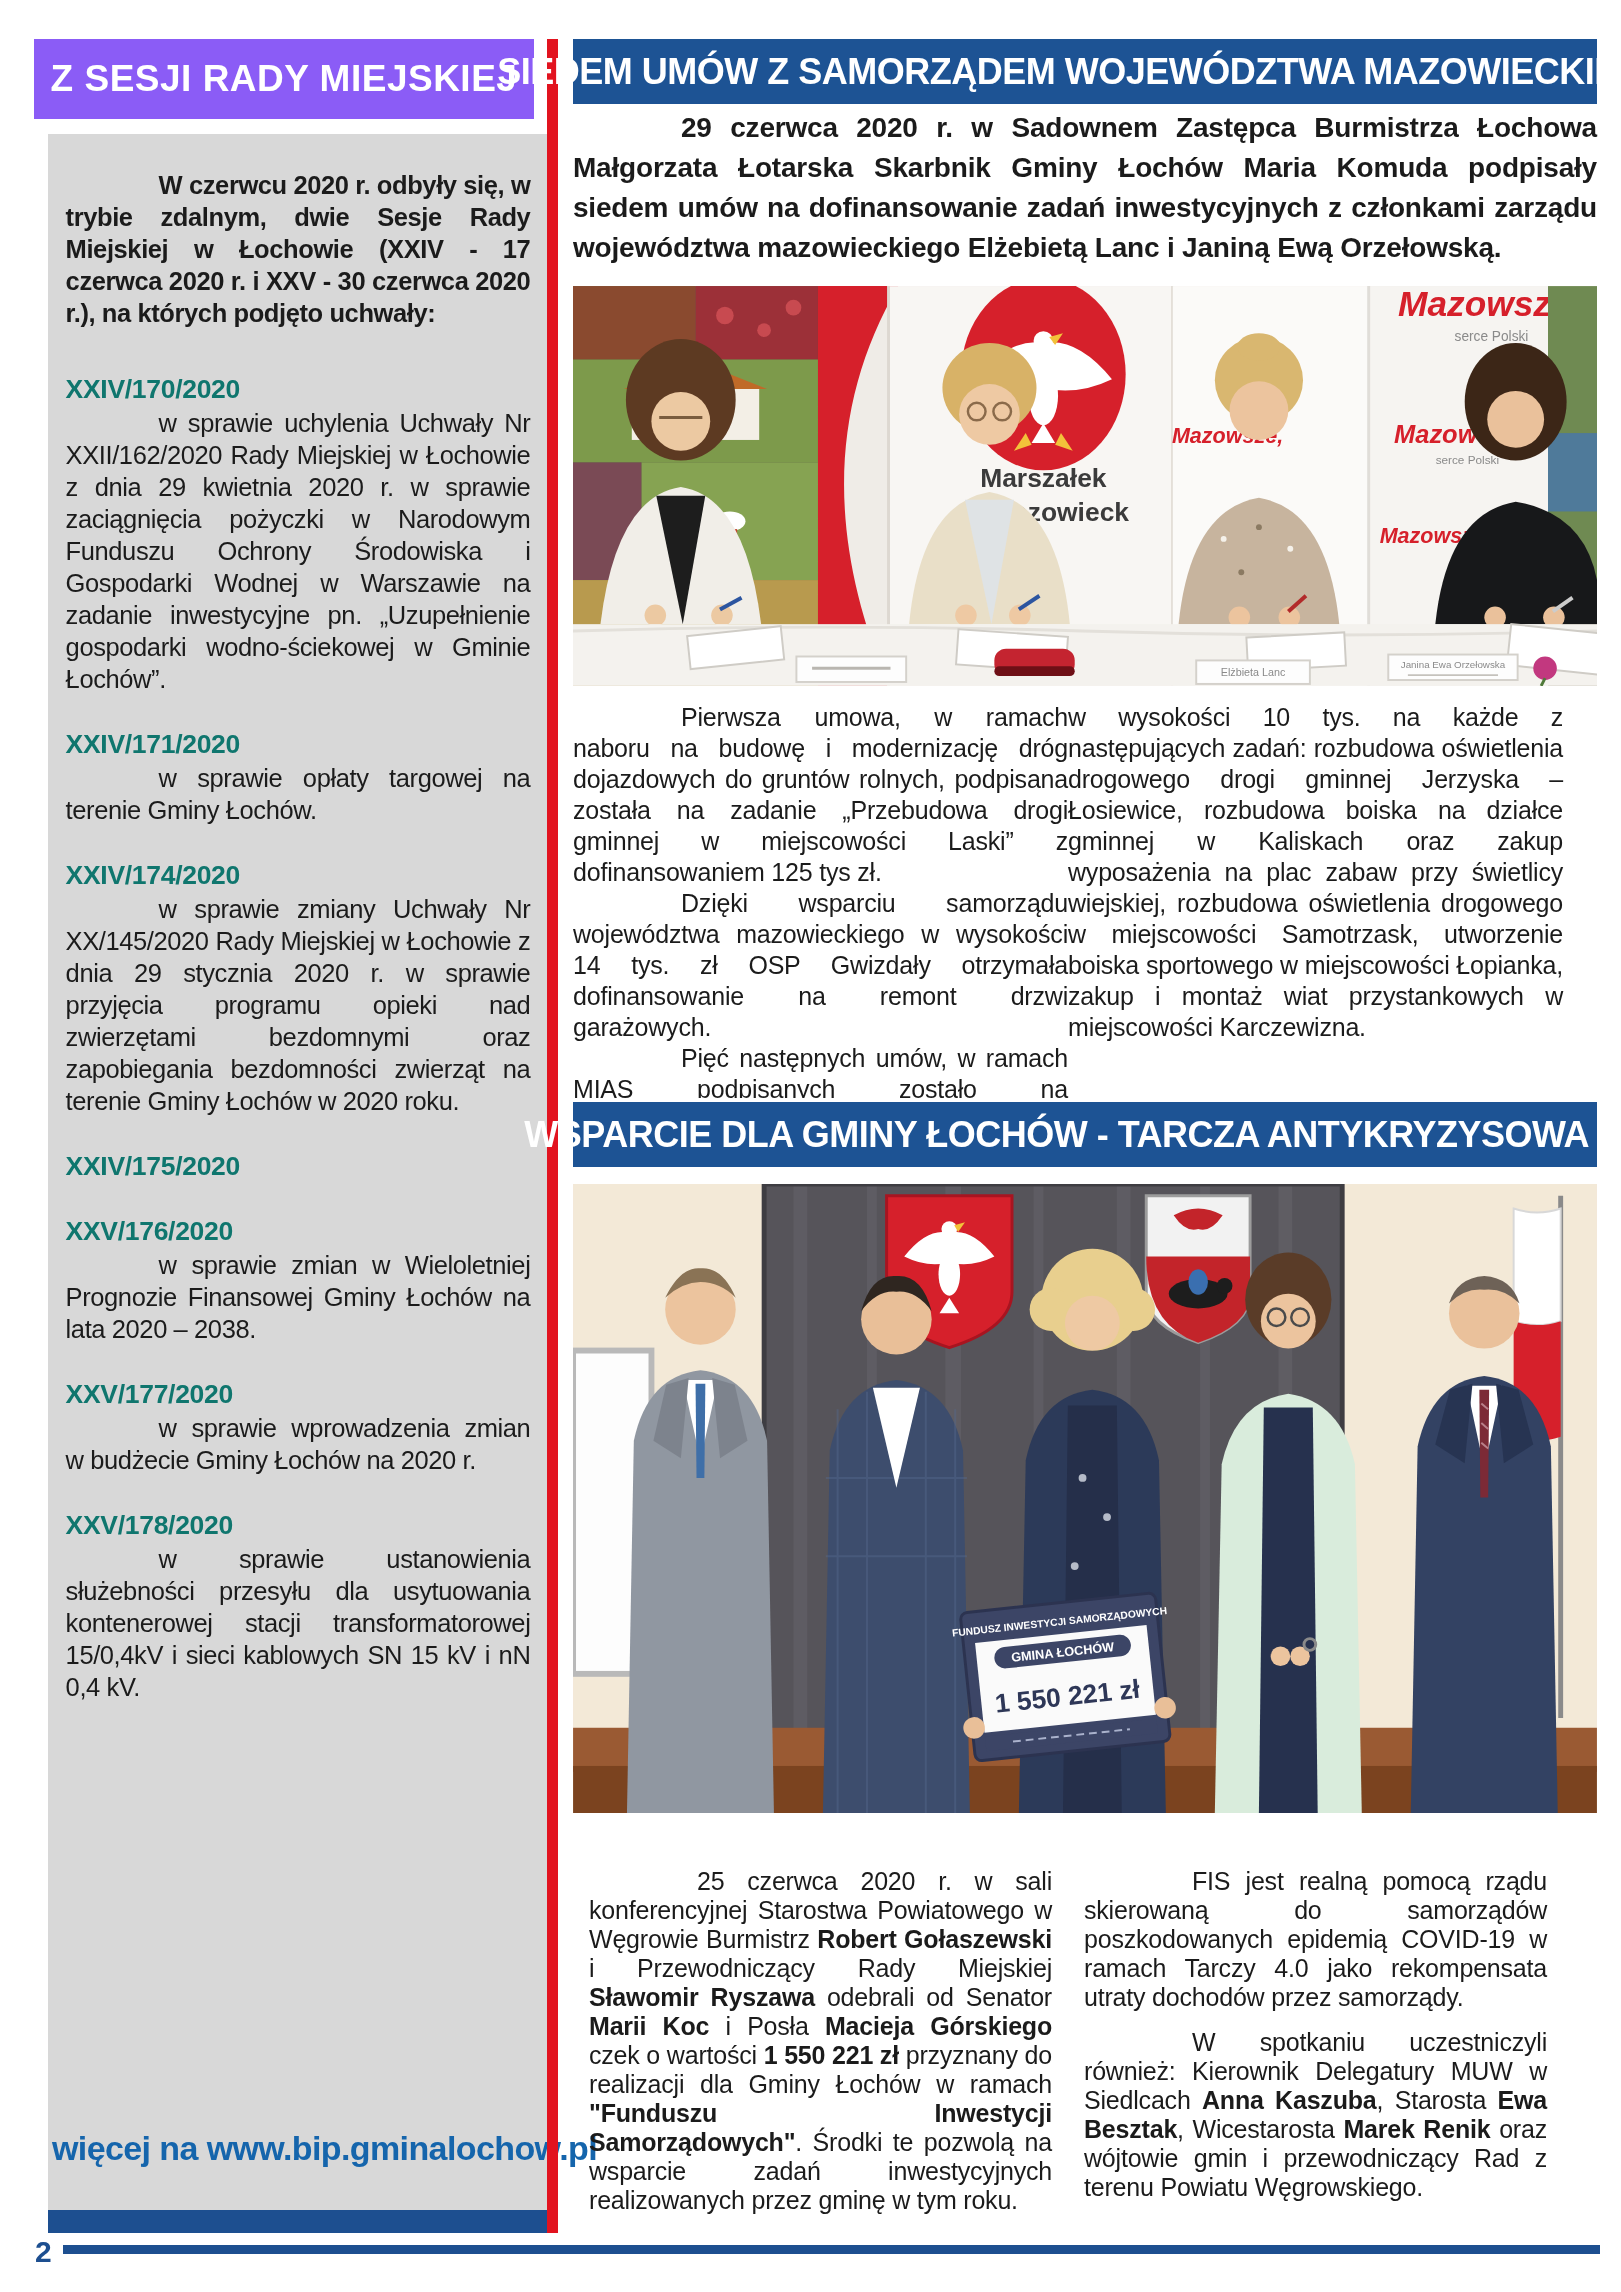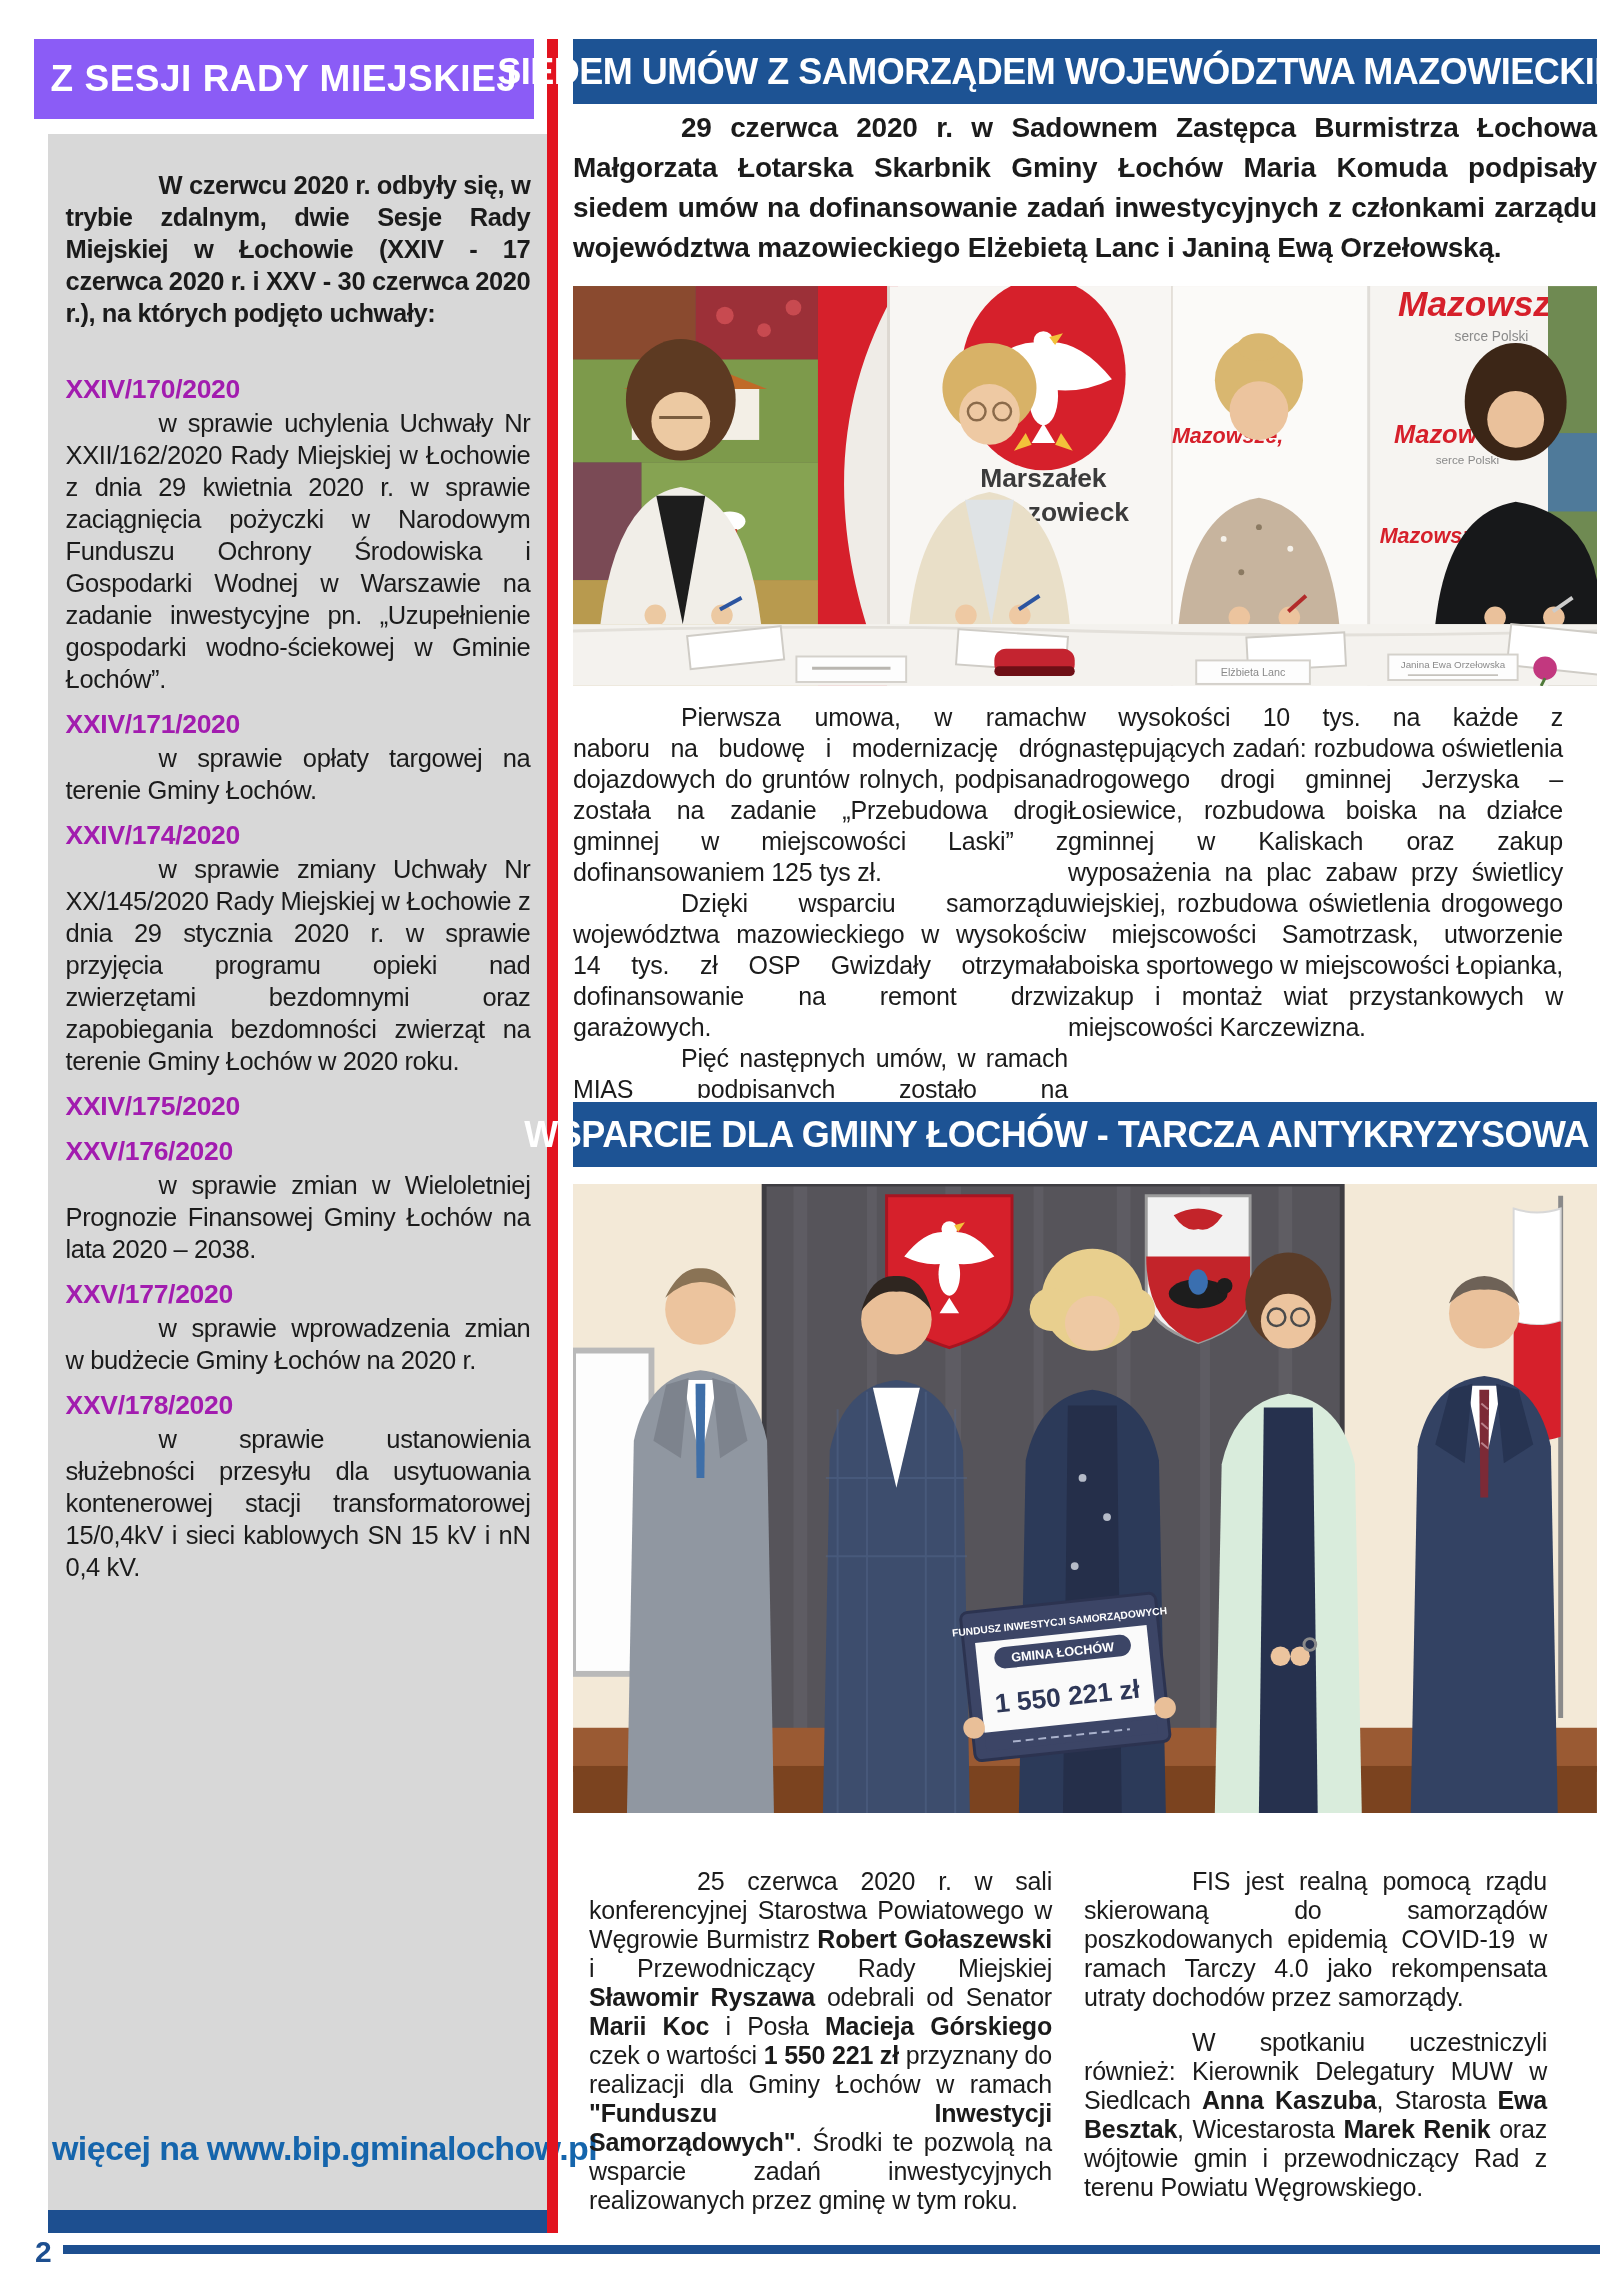--- a/index.html
+++ b/index.html
@@ -10,23 +10,23 @@
   
   .red-hdr{left:34px;top:39px;width:500px;height:80px;background:#8b5cf6;color:#fff;
            display:flex;align-items:center;justify-content:center;
            font-size:37px;font-weight:bold;letter-spacing:0.5px;white-space:nowrap;}
   .gray-box{left:48px;top:134px;width:500px;height:2099px;background:#d8d8d8;
             border-bottom:23.5px solid #1d4f90;box-sizing:border-box;overflow:hidden;}
   .gray-inner{padding:35px 17.6px 0 17.6px;}
   .l-intro{margin:0;font-size:25.5px;font-weight:bold;line-height:32px;text-align:justify;
            text-indent:93px;letter-spacing:-0.4px;}
   .entries{margin-top:45px;}
-  .entry{margin-top:14px;}
+  .entry{margin-top:34px;}
   .entry:first-child{margin-top:0;}
-  .res-id{font-size:26.5px;font-weight:bold;color:#a21caf;letter-spacing:-0.3px;}
+  .res-id{font-size:26.5px;font-weight:bold;color:#0f766e;letter-spacing:-0.3px;}
   .res-text{margin:2px 0 0 0;font-size:25.5px;line-height:32px;text-align:justify;
             text-indent:93px;letter-spacing:-0.4px;}
   .more-link{left:52px;top:2129px;width:470px;font-size:34px;font-weight:bold;color:#1565ac;
              letter-spacing:-0.6px;white-space:nowrap;cursor:pointer;}
 
   .divider{left:547px;top:39px;width:10.8px;height:2194px;background:#e2131f;}
 
   
   .blue-hdr{left:573px;width:1024px;height:65px;background:#1d5394;color:#fff;
             display:flex;align-items:center;justify-content:center;

